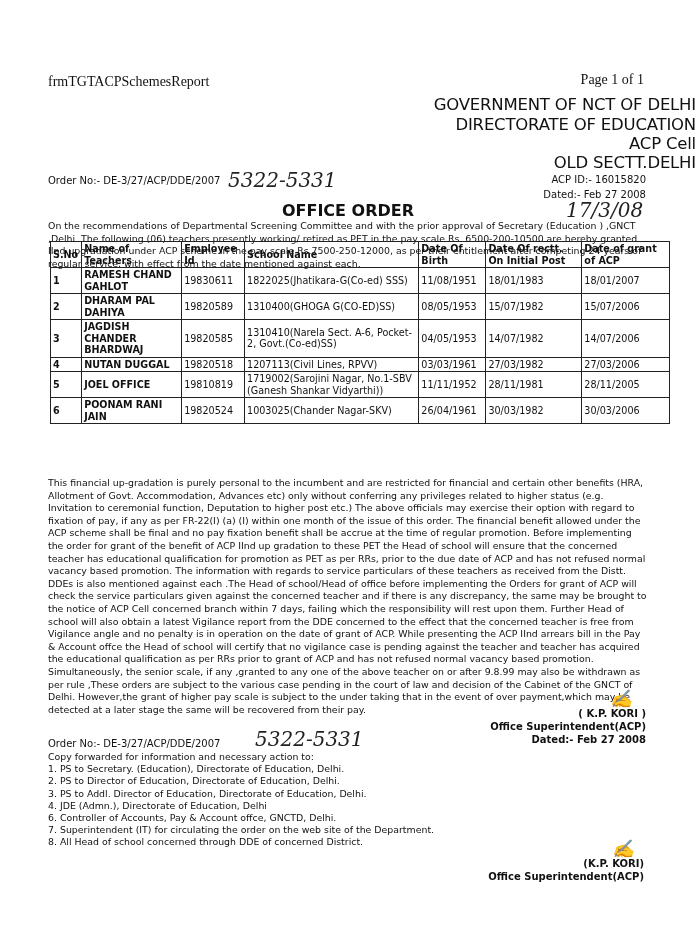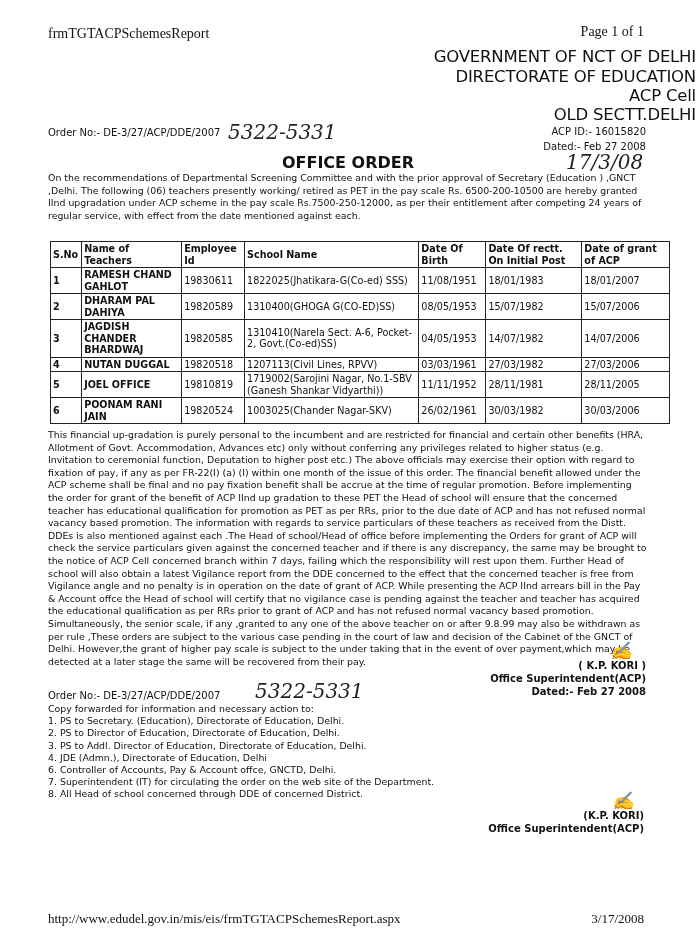--- a/index.html
+++ b/index.html
@@ -1,18 +1,18 @@
 <!DOCTYPE html>
 <html><head>
 <meta charset="utf-8">
 <style>
   html, body { margin:0; padding:0; background:#fff; }
   body { width:696px; height:950px; position:relative; overflow:hidden; color:#111; font-family:"DejaVu Sans", sans-serif; }
   .serif { font-family:"Liberation Serif", serif; }
-  .abs { position:absolute; }
+  .abs { position:absolute;margin-top:48px; }
   #hdr-left { left:48px; top:26px; font-size:14px; }
   #hdr-right { right:52px; top:24px; font-size:14px; }
   .gov { left:0; width:696px; text-align:right; font-family:"DejaVu Sans", sans-serif; font-size:16.5px; letter-spacing:-0.2px; }
   #order-no { left:48px; top:127px; font-size:10px; }
   .hand { font-family:"DejaVu Serif", serif; font-style:italic; color:#222; }
   #hand1 { left:228px; top:120px; font-size:20px; }
   #acp-id { right:50px; top:126px; font-size:10px; text-align:right; }
   #dated { right:50px; top:141px; font-size:10px; text-align:right; }
   #office-order { left:0; width:696px; top:153px; text-align:center; font-weight:bold; font-size:16px; }
   #hand-date { left:566px; top:150px; font-size:20px; }
@@ -104,21 +104,21 @@
         <td>1719002(Sarojini Nagar, No.1-SBV (Ganesh Shankar Vidyarthi))</td>
         <td>11/11/1952</td>
         <td>28/11/1981</td>
         <td>28/11/2005</td>
       </tr>
       <tr>
         <td style="font-weight: bold;">6</td>
         <td style="font-weight: bold;">POONAM RANI JAIN</td>
         <td>19820524</td>
         <td>1003025(Chander Nagar-SKV)</td>
-        <td>26/02/1961</td>
+        <td>26/04/1961</td>
         <td>30/03/1982</td>
         <td>30/03/2006</td>
       </tr>
     </tbody>
 </table>
 
 <div class="abs para" style="top:429px;">This financial up-gradation is purely personal to the incumbent and are restricted for financial and certain other benefits (HRA, Allotment of Govt. Accommodation, Advances etc) only without conferring any privileges related to higher status (e.g. Invitation to ceremonial function, Deputation to higher post etc.) The above officials may exercise their option with regard to fixation of pay, if any as per FR-22(I) (a) (I) within one month of the issue of this order. The financial benefit allowed under the ACP scheme shall be final and no pay fixation benefit shall be accrue at the time of regular promotion. Before implementing the order for grant of the benefit of ACP IInd up gradation to these PET the Head of school will ensure that the concerned teacher has educational qualification for promotion as PET as per RRs, prior to the due date of ACP and has not refused normal vacancy based promotion. The information with regards to service particulars of these teachers as received from the Distt. DDEs is also mentioned against each .The Head of school/Head of office before implementing the Orders for grant of ACP will check the service particulars given against the concerned teacher and if there is any discrepancy, the same may be brought to the notice of ACP Cell concerned branch within 7 days, failing which the responsibility will rest upon them. Further Head of school will also obtain a latest Vigilance report from the DDE concerned to the effect that the concerned teacher is free from Vigilance angle and no penalty is in operation on the date of grant of ACP. While presenting the ACP IInd arrears bill in the Pay &amp; Account offce the Head of school will certify that no vigilance case is pending against the teacher and teacher has acquired the educational qualification as per RRs prior to grant of ACP and has not refused normal vacancy based promotion. Simultaneously, the senior scale, if any ,granted to any one of the above teacher on or after 9.8.99 may also be withdrawn as per rule ,These orders are subject to the various case pending in the court of law and decision of the Cabinet of the GNCT of Delhi. However,the grant of higher pay scale is subject to the under taking that in the event of over payment,which may be detected at a later stage the same will be recovered from their pay.</div>
 
 <div class="abs sigmark" style="left:610px; top:640px;">✍</div>
 <div class="abs sig" style="right:50px; top:660px;">( K.P. KORI )</div>

